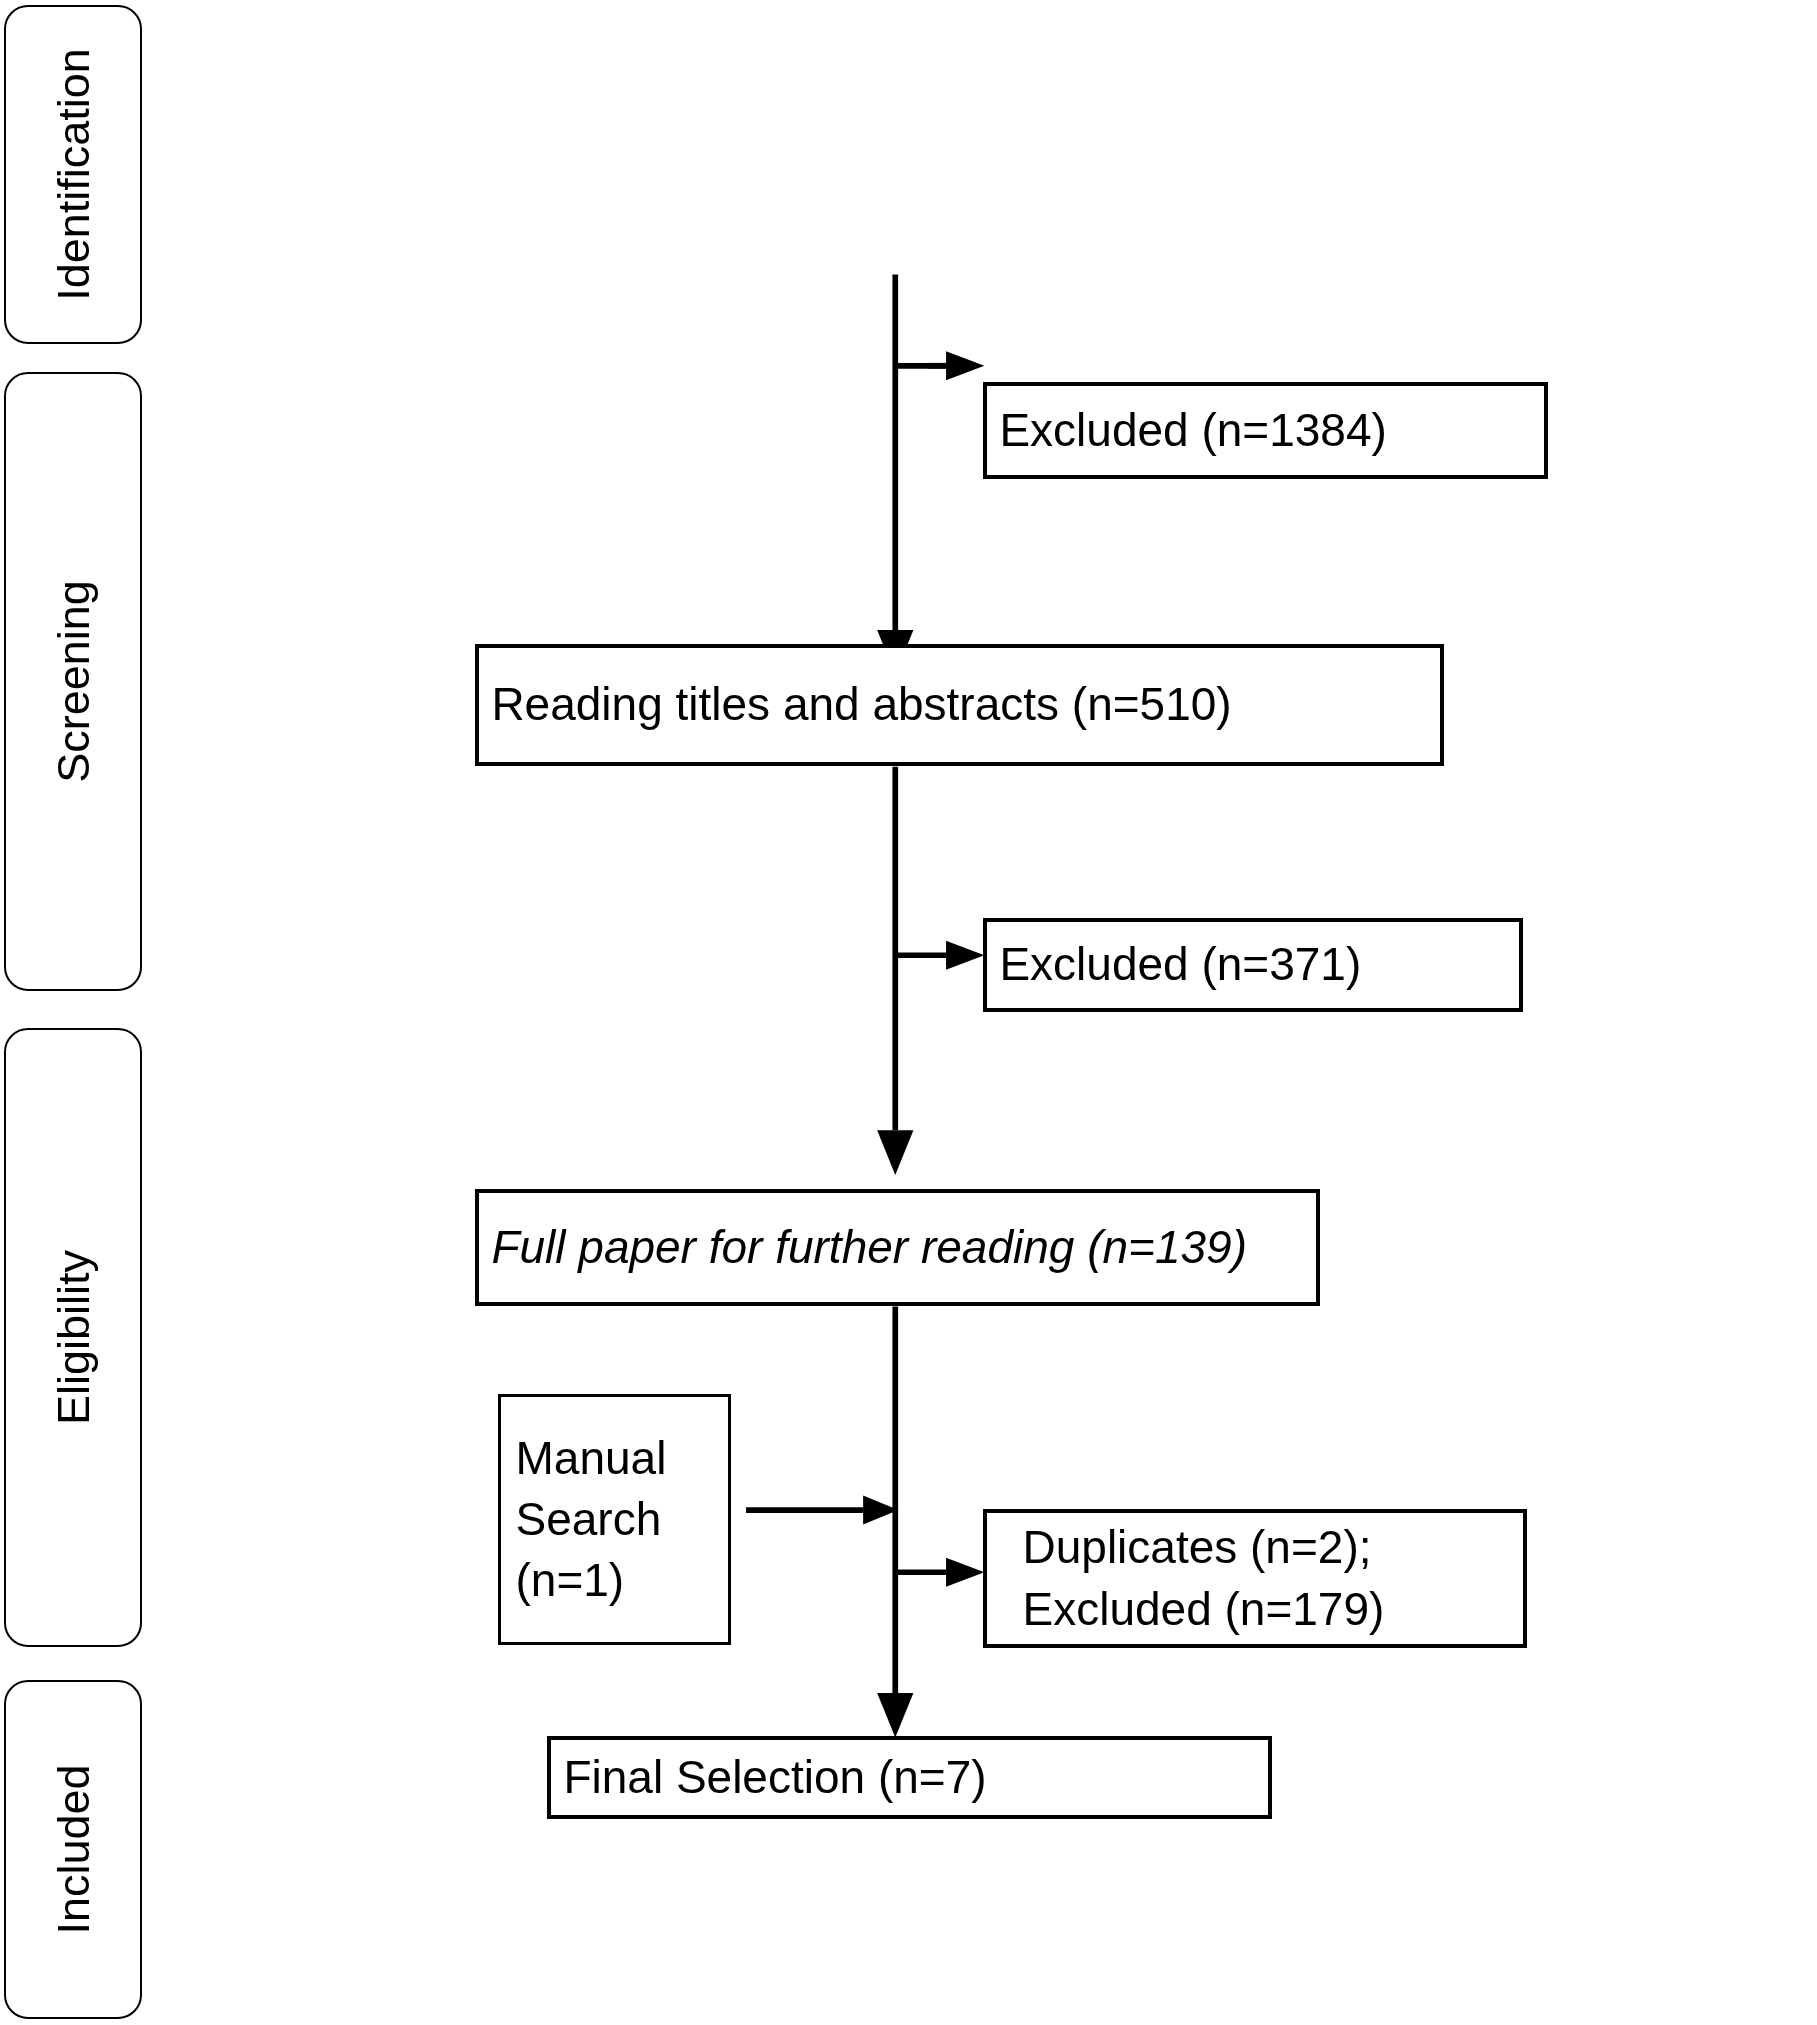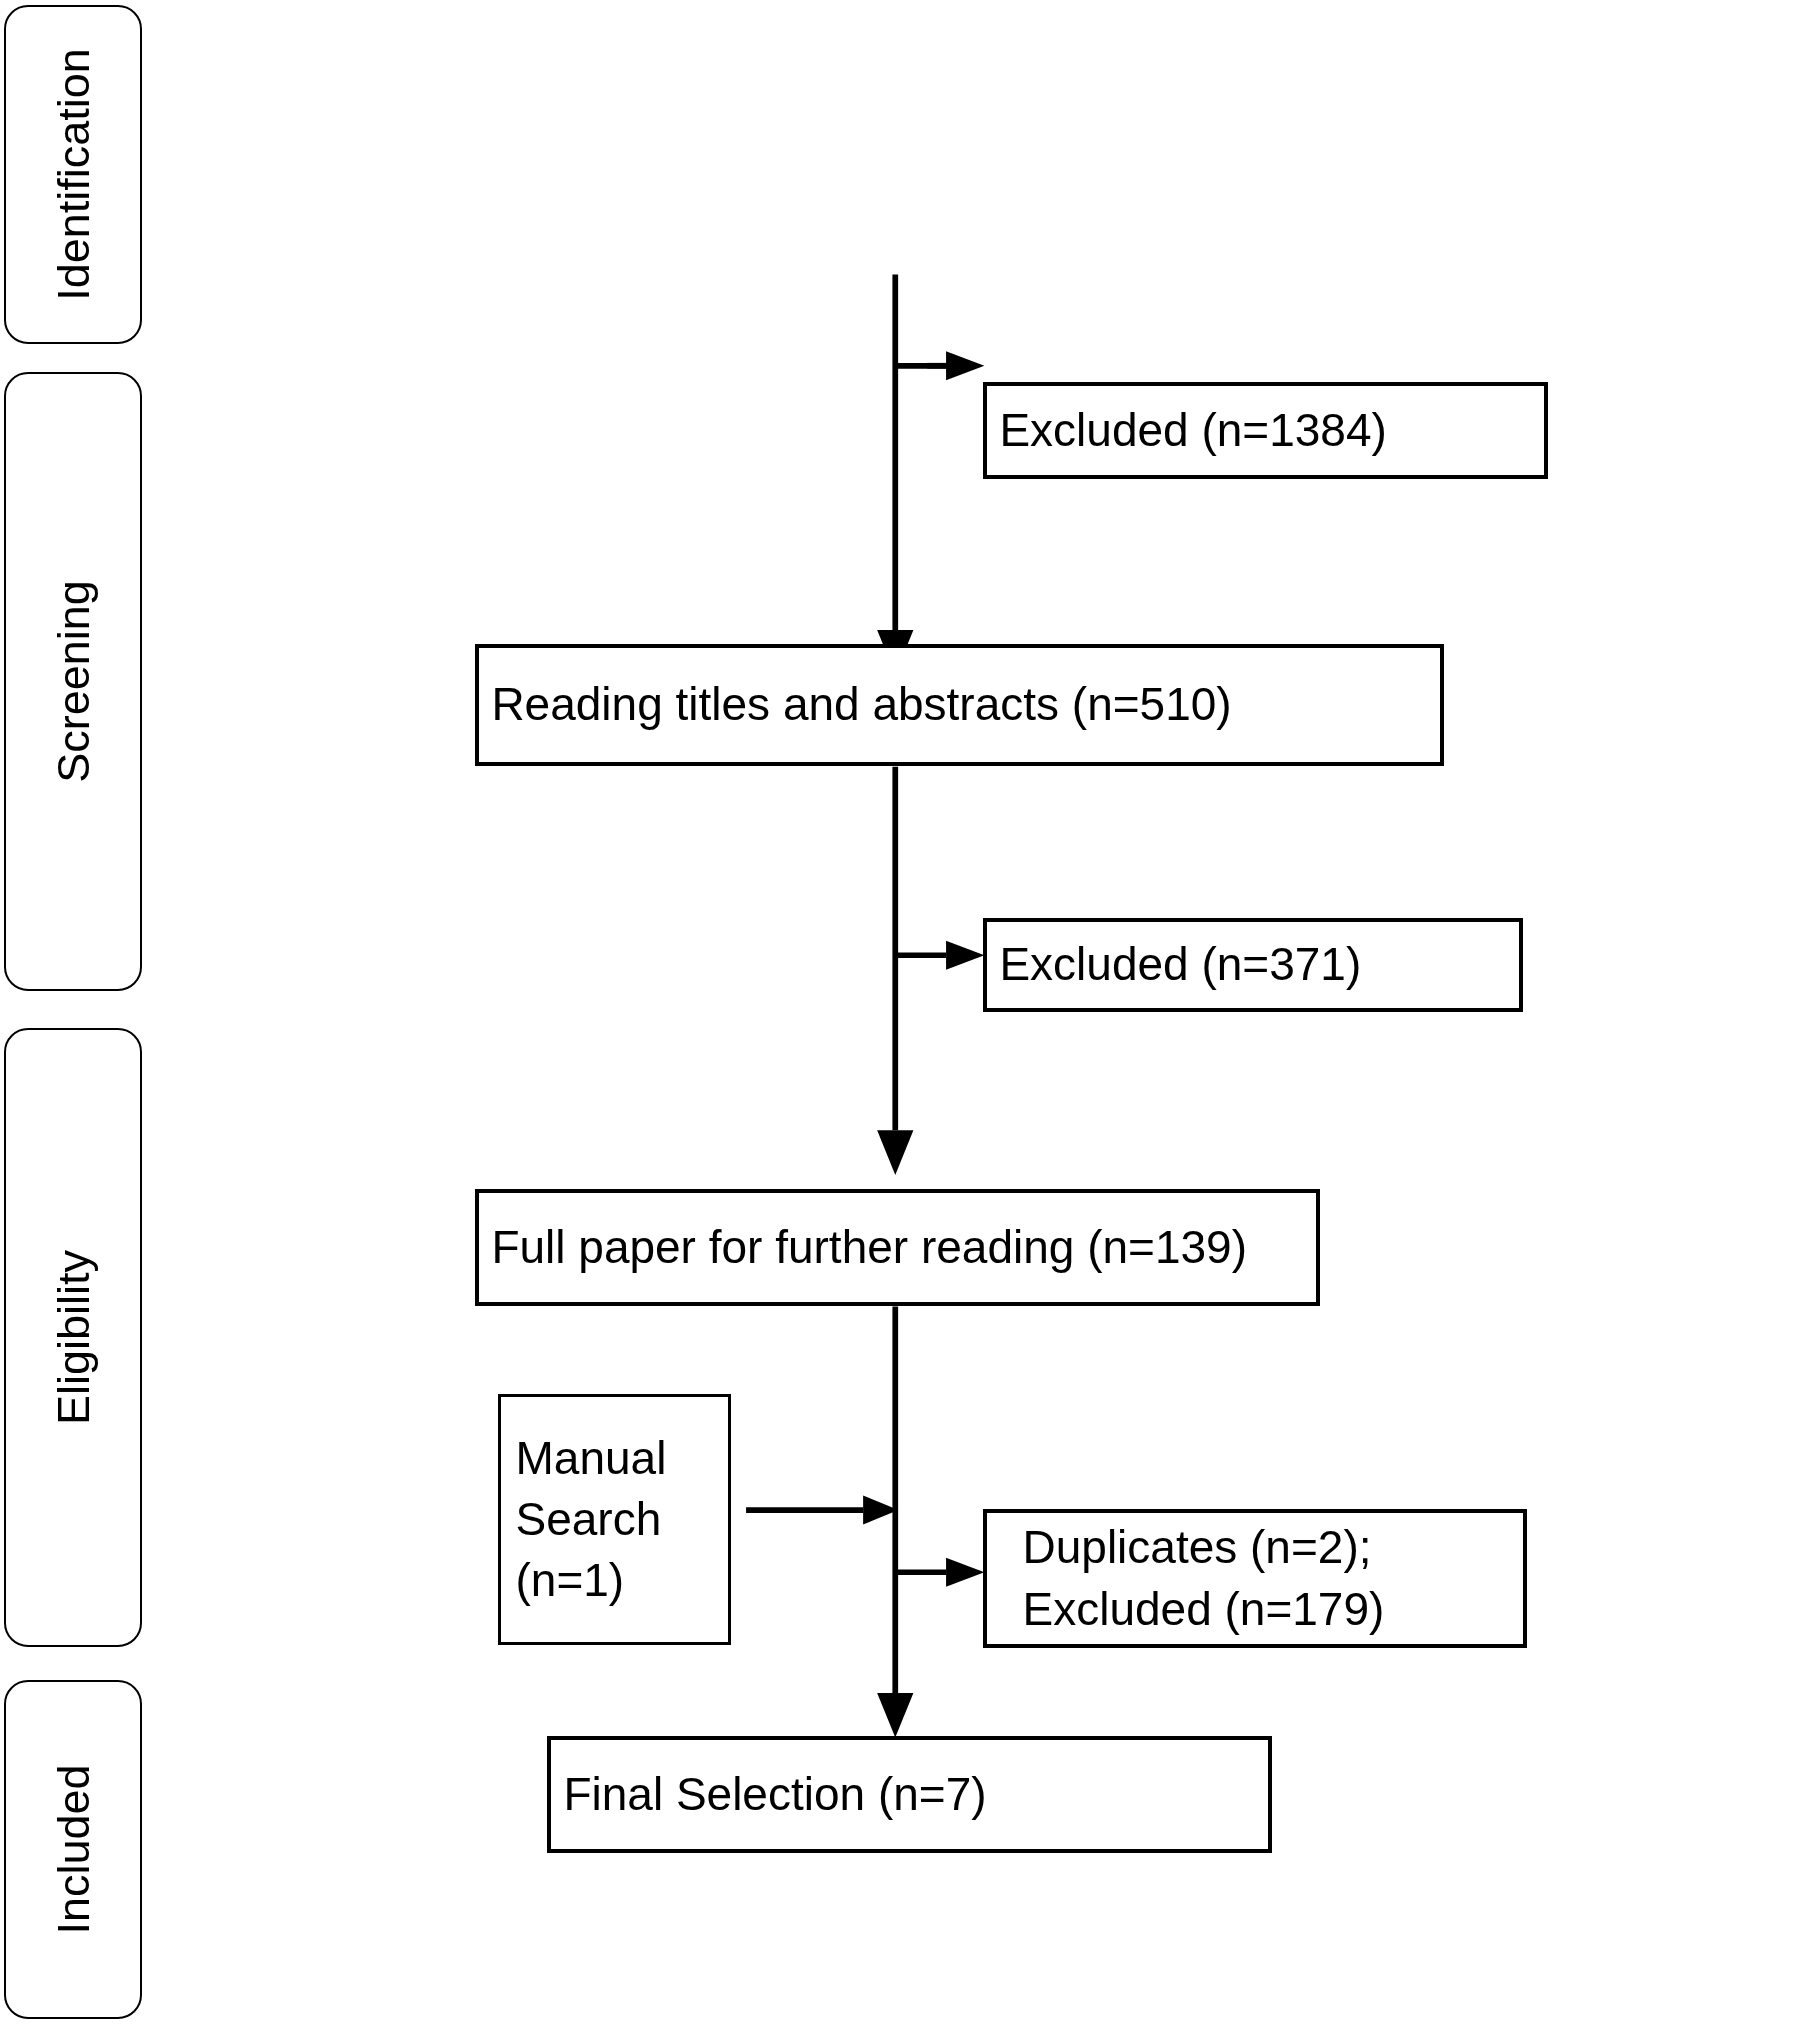--- a/index.html
+++ b/index.html
@@ -166,41 +166,41 @@
       <span class="line">Reading titles and abstracts (n=510)</span>
     </div>
   </div>
 
   <div class="flow-box align-center" style="left:983px; top:918px; width:540px; height:94px;">
     <div class="flow-box-text">
       <span class="line">Excluded (n=371)</span>
     </div>
   </div>
 
-  <div class="flow-box align-center" style="left:475px; top:1189px; width:845px; height:117px;">
+  <div class="flow-box align-center" style="left:475px; top:1189px; width:845px; height:117px;font-style:italic;">
     <div class="flow-box-text">
       <span class="line">Full paper for further reading (n=139)</span>
     </div>
   </div>
 
   <div class="flow-box align-left thin" style="left:498px; top:1394px; width:233px; height:251px;">
     <div class="flow-box-text">
       <span class="line">Manual</span>
       <span class="line">Search</span>
       <span class="line">(n=1)</span>
     </div>
   </div>
 
   <div class="flow-box align-left" style="left:983px; top:1509px; width:544px; height:139px;padding-left:21px;">
     <div class="flow-box-text">
       <span class="line">Duplicates (n=2);</span>
       <span class="line">Excluded (n=179)</span>
     </div>
   </div>
 
-  <div class="flow-box align-center" style="left:547px; top:1736px; width:725px; height:117px;">
+  <div class="flow-box align-center" style="left:547px; top:1736px; width:725px; height:83px;">
     <div class="flow-box-text">
       <span class="line">Final Selection (n=7)</span>
     </div>
   </div>
 
 </div>
 
 
 </body></html>

